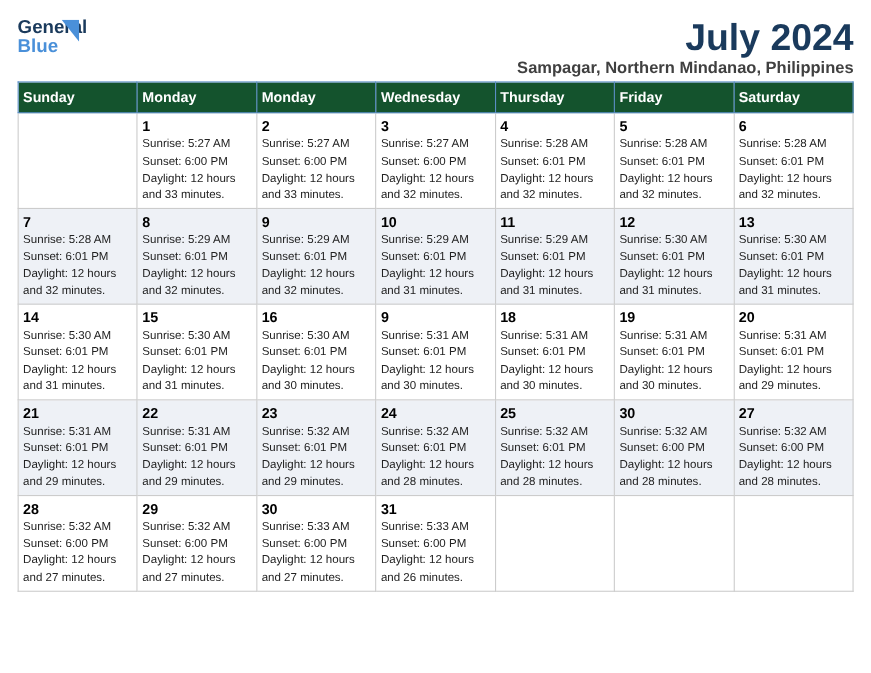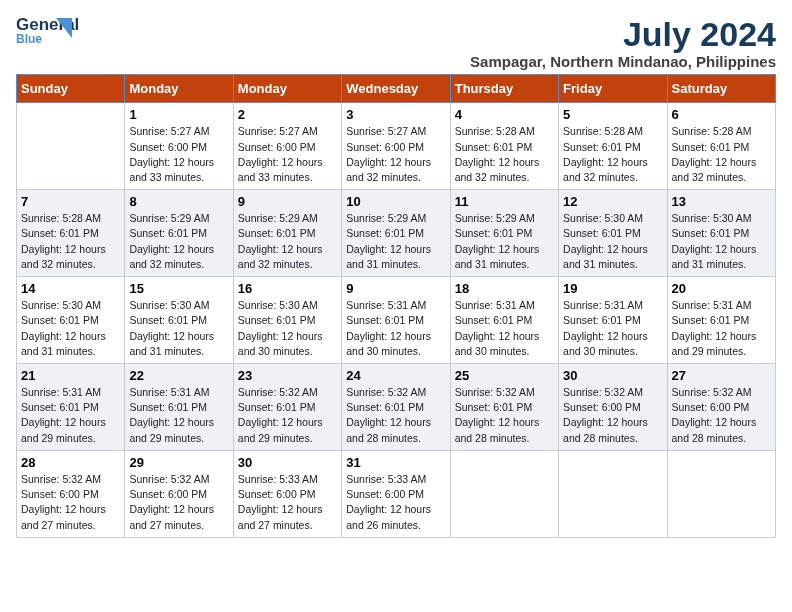--- a/index.html
+++ b/index.html
@@ -34,21 +34,21 @@
       font-size: 15px;
       color: #404040;
       font-weight: bold;
     }
     table {
       width: 100%;
       border-collapse: collapse;
       font-size: 11px;
     }
     thead tr th {
-      background: #c2410c;
+      background: #14532d;
       color: #fff;
       padding: 6px 4px;
       text-align: left;
       font-size: 13px;
       font-weight: bold;
       border: 1px solid #5a8ec5;
     }
     tbody tr td {
       border: 1px solid #ccc;
       padding: 4px;
@@ -82,21 +82,21 @@
     }
   </style>
 </head>
 <body>
 
 <div class="header-area">
   <div class="logo">
   <div style="display:flex;align-items:center;">
     <div style="position:relative;width:52px;height:42px;">
       <span style="font-size:17px;font-weight:bold;color:#1a3a5c;display:block;line-height:1;">General</span>
-      <span style="font-size:12px;font-weight:bold;color:#4a90d9;display:block;line-height:1;">Blue</span>
+      <span style="font-size:17px;font-weight:bold;color:#4a90d9;display:block;line-height:1;">Blue</span>
       <svg style="position:absolute;top:2px;right:-4px;" width="16" height="20" viewBox="0 0 16 20">
         <polygon points="0,0 16,0 16,20" fill="#4a90d9"></polygon>
       </svg>
     </div>
   </div>
 </div>
   <div class="title-area">
     <div class="main-title">July 2024</div>
     <div class="subtitle">Sampagar, Northern Mindanao, Philippines</div>
   </div>

